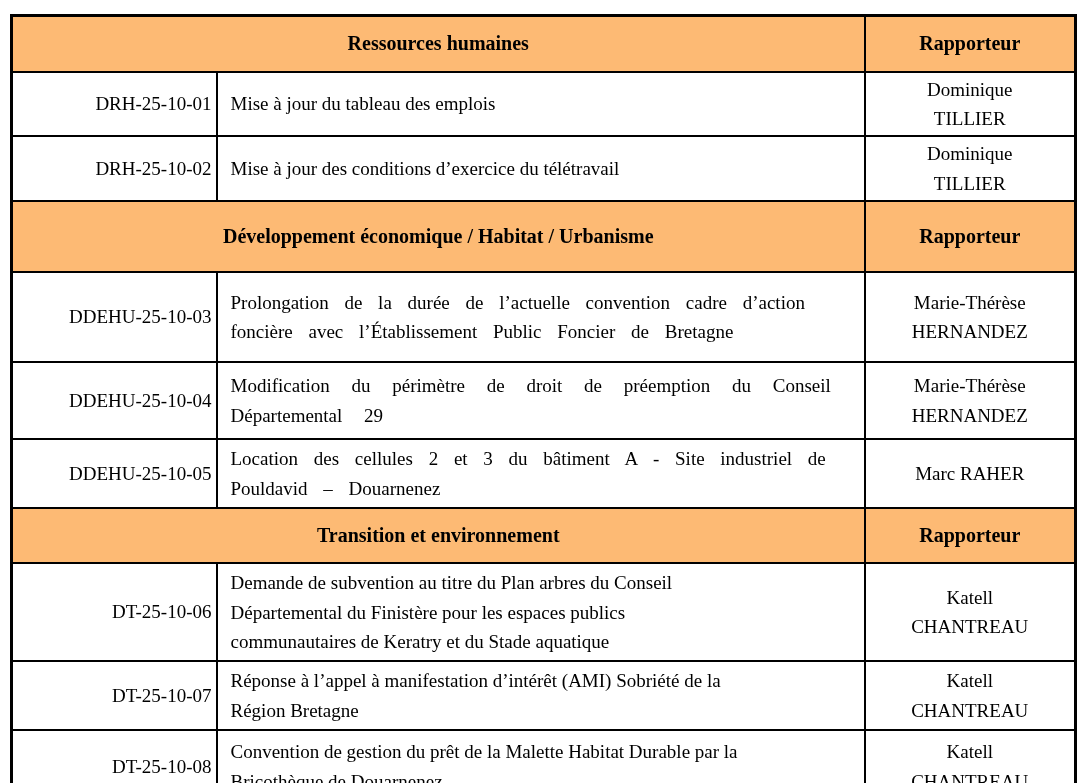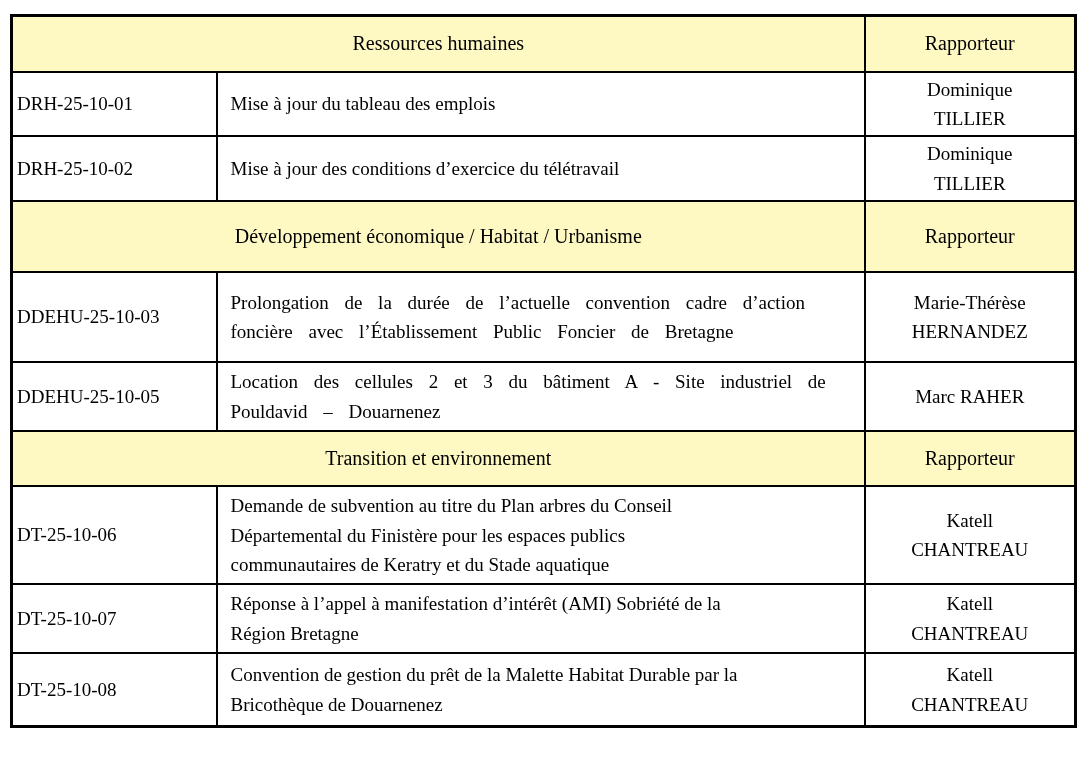--- a/index.html
+++ b/index.html
@@ -22,27 +22,27 @@
     width: 1064px;
     border: 3px solid #000000;
     background: #ffffff;
   }
   td {
     border: 2px solid #000000;
     vertical-align: middle;
     overflow: hidden;
   }
   .section-title, .rapp-head {
-    background: #fef9c3;
+    background: #fdba74;
     text-align: center;
-    font-weight: normal;
+    font-weight: bold;
     font-size: 20px;
   }
   .code {
-    text-align: left;
+    text-align: right;
     font-size: 19px;
     padding: 20px 4px;
   }
   .subject {
     font-size: 19px;
     line-height: 1.55;
     padding: 4px 20px 4px 13px;
     white-space: pre-line;
     text-align: left;
   }
@@ -100,20 +100,27 @@
         <td colspan="2" class="section-title">Développement économique / Habitat / Urbanisme</td>
         <td class="rapp-head">Rapporteur</td>
       </tr>
       <tr class="h90">
         <td class="code">DDEHU-25-10-03</td>
         <td class="subject justify">Prolongation de la durée de l’actuelle convention cadre d’action
 foncière avec l’Établissement Public Foncier de Bretagne</td>
         <td class="rapp">Marie-Thérèse
 HERNANDEZ</td>
       </tr>
+      <tr class="h77">
+        <td class="code">DDEHU-25-10-04</td>
+        <td class="subject justify-wide">Modification du périmètre de droit de préemption du Conseil
+Départemental 29</td>
+        <td class="rapp">Marie-Thérèse
+HERNANDEZ</td>
+      </tr>
       <tr class="h72">
         <td class="code">DDEHU-25-10-05</td>
         <td class="subject justify">Location des cellules 2 et 3 du bâtiment A - Site industriel de
 Pouldavid – Douarnenez</td>
         <td class="rapp">Marc RAHER</td>
       </tr>
 
       <tr class="h48">
         <td colspan="2" class="section-title">Transition et environnement</td>
         <td class="rapp-head">Rapporteur</td>

